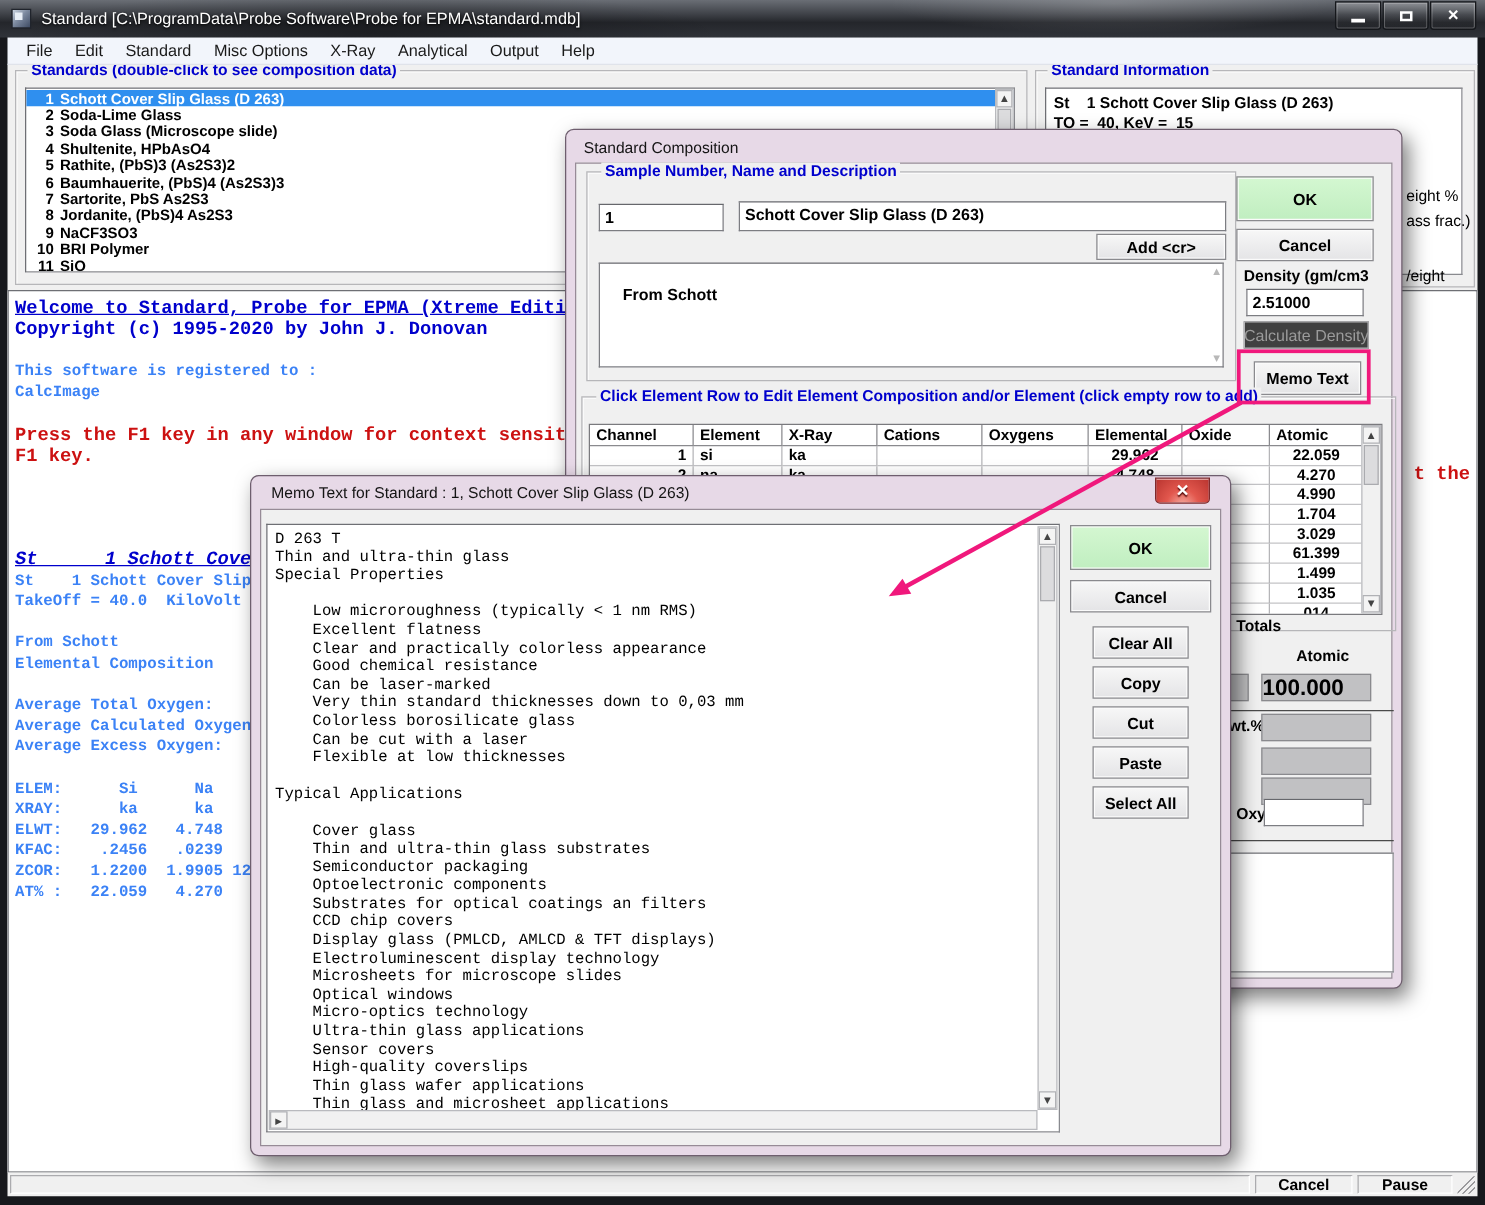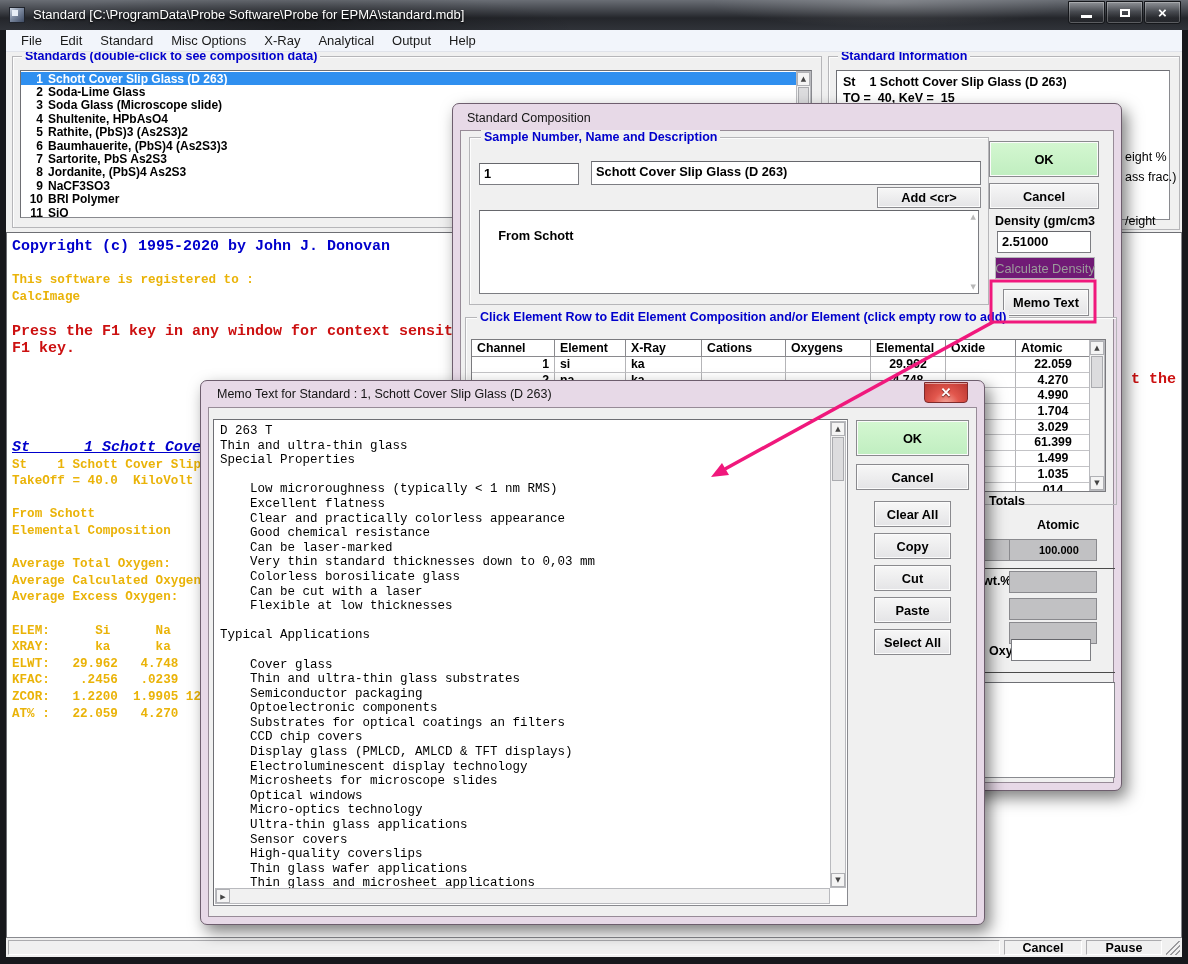--- a/index.html
+++ b/index.html
@@ -39,45 +39,45 @@
   .lst-row .num{width:22px;text-align:right;margin-right:5px;flex:0 0 22px;}
   .lst-row.sel{background:#2f8fef;color:#fff;}
   
   .sb{background:#f1f1f1;border:1px solid #b9babe;box-sizing:border-box;}
   .sb .arr{position:absolute;left:0;right:0;height:14px;background:#f4f4f4;border:1px solid #b0b1b5;
     box-sizing:border-box;color:#444;font-size:7px;line-height:13px;text-align:center;font-family:"DejaVu Sans",sans-serif;}
   .sb .arr.h{top:0;bottom:0;width:14px;height:auto;line-height:14px;}
   .sb .thumb{position:absolute;left:1px;right:1px;background:#dcdcde;border:1px solid #aaabaf;box-sizing:border-box;}
   
   #log-area{left:6px;top:232px;width:1176px;height:706px;}
-  .log-line{white-space:pre;font-family:"Liberation Mono","DejaVu Sans Mono",monospace;font-weight:bold;color:#eab308;}
+  .log-line{white-space:pre;font-family:"Liberation Mono","DejaVu Sans Mono",monospace;font-weight:bold;color:#3b82f6;}
   #log-a .log-line{height:17px;line-height:17px;}
   #log-b .log-line{height:16.6px;line-height:16.6px;}
   .l-big{font-size:15px;}
   .l-sm{font-size:12.6px;}
   .l-blue{color:#0000cc;}
   .l-red{color:#cc1111;}
   .l-und{text-decoration:underline;}
   .l-ital{font-style:italic;}
   #log-frag-right{font-family:"Liberation Mono","DejaVu Sans Mono",monospace;font-weight:bold;font-size:15px;color:#cc1111;white-space:pre;}
   
   .dlg{border-radius:7px;background:#e7d9e7;border:1px solid #6e5e6e;
     box-shadow:5px 7px 16px rgba(0,0,0,.5);box-sizing:border-box;}
   .dlg-title{position:absolute;font-size:12.5px;color:#141414;white-space:pre;}
   .dlg-client{position:absolute;background:#f0f0f0;border:1px solid #978b97;box-sizing:border-box;}
   .btn{position:absolute;background:linear-gradient(#f7f7f7,#e4e4e6);border:1px solid #8a8a8e;
     box-shadow:inset 0 0 0 1px #fbfbfb;box-sizing:border-box;display:flex;align-items:center;justify-content:center;
     font-size:12.8px;font-weight:bold;color:#000;white-space:pre;}
   .btn.green{background:linear-gradient(#d4f7d1,#c0eec0);}
-  .btn.disabled{color:#9b9b9b;border-color:#b5b5b8;box-shadow:none;background:#701a75;}
+  .btn.disabled{color:#9b9b9b;border-color:#b5b5b8;box-shadow:none;background:#404040;}
   .fld{position:absolute;background:#fff;border:1px solid #7c7d82;border-top-color:#66676c;
     box-sizing:border-box;font-size:12.8px;font-weight:bold;padding:2px 4px;white-space:pre;overflow:hidden;}
   .lbl{position:absolute;font-size:12.5px;font-weight:bold;color:#000;white-space:pre;}
   .grayfld{position:absolute;background:#c1c1c3;border:1px solid #8a8a8e;box-sizing:border-box;
-    font-size:11px;font-weight:bold;text-align:left;line-height:20px;white-space:pre;padding-left:29px;}
+    font-size:18px;font-weight:bold;text-align:left;line-height:20px;white-space:pre;}
   .sepline{position:absolute;height:1px;background:#4a4a4a;}
   
   #element-table{position:absolute;background:#fff;border:1px solid #7a7a7e;box-sizing:border-box;overflow:hidden;}
   .tbl-row{display:flex;}
   .tbl-cell{box-sizing:border-box;border-right:1px solid #b5b5b8;border-bottom:1px solid #c3c3c6;
     font-size:12.3px;font-weight:bold;padding:0 5px;white-space:pre;overflow:hidden;}
   .tbl-head .tbl-cell{border-right:1px solid #8a8a8e;border-bottom:1px solid #8a8a8e;}
   .al-r{text-align:right;} .al-c{text-align:center;}
   
   #memo-pre{position:absolute;margin:0;font-family:"Liberation Mono","DejaVu Sans Mono",monospace;
@@ -153,20 +153,21 @@
 <div class="abs grp" style="left:828px;top:56px;width:350px;height:172px;"></div>
 <div class="abs grp-label" style="left:838px;top:49px;">Standard Information</div>
 <div class="abs sunken" style="left:836px;top:70px;width:334px;height:150px;">
   <div class="lbl" style="left:6px;top:4px;">St    1 Schott Cover Slip Glass (D 263)</div>
   <div class="lbl" style="left:6px;top:20px;">TO =  40, KeV =  15</div>
   <div class="lbl" style="left:6px;top:36px;color:#6a6a6a;">From Schott</div>
 </div>
 
 <div class="abs sunken" id="log-area"></div>
 <div class="abs" id="log-a" style="left:12px;top:238px;">
+    <div class="log-line l-big l-blue l-und">Welcome to Standard, Probe for EPMA (Xtreme Editi</div>
     <div class="log-line l-big l-blue">Copyright (c) 1995-2020 by John J. Donovan</div>
     <div class="log-line l-sm"></div>
     <div class="log-line l-sm">This software is registered to :</div>
     <div class="log-line l-sm">CalcImage</div>
     <div class="log-line l-sm"></div>
     <div class="log-line l-big l-red">Press the F1 key in any window for context sensit</div>
     <div class="log-line l-big l-red">F1 key.</div>
   </div>
 <div class="abs" id="log-b" style="left:12px;top:440px;">
     <div class="log-line l-big l-blue l-und l-ital">St      1 Schott Cove</div>

